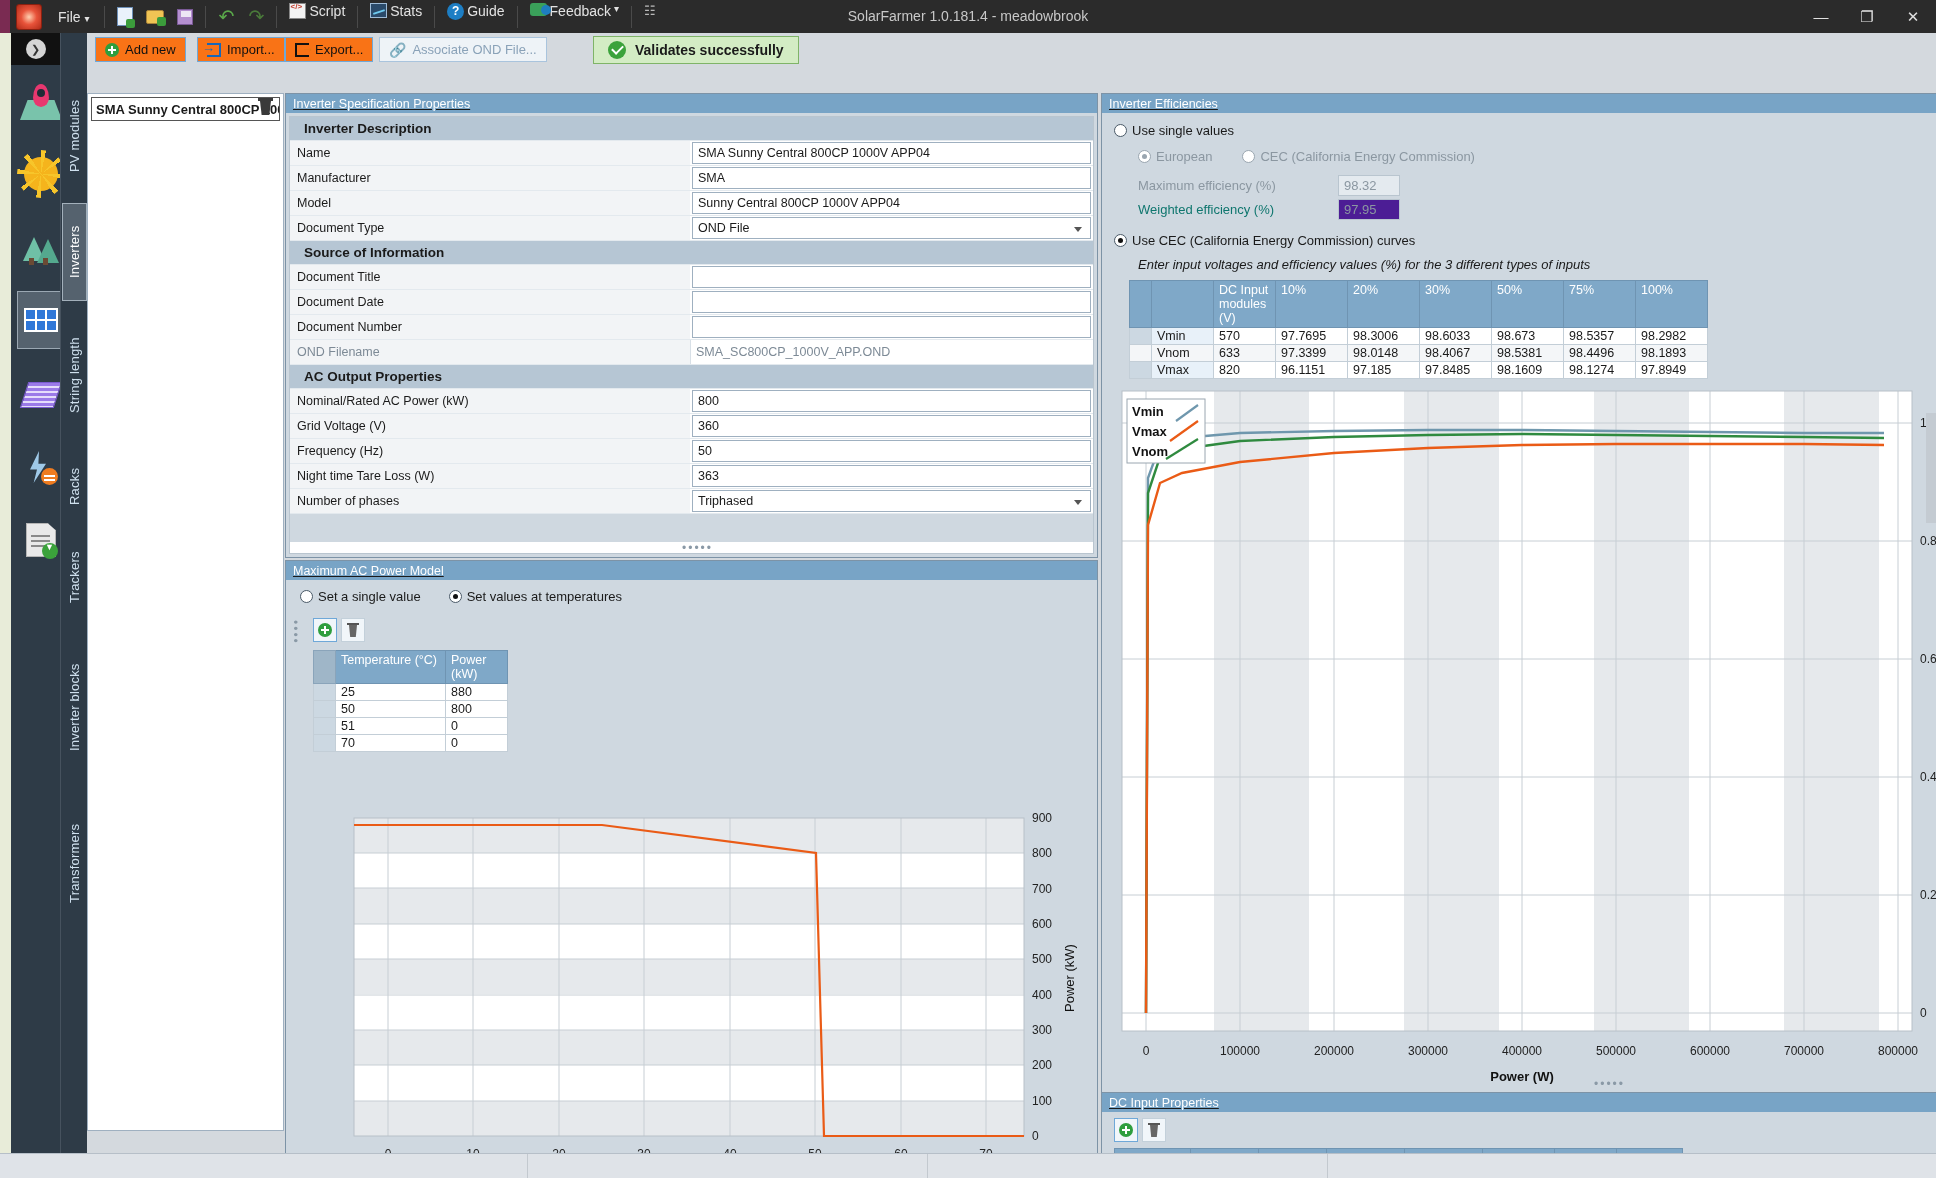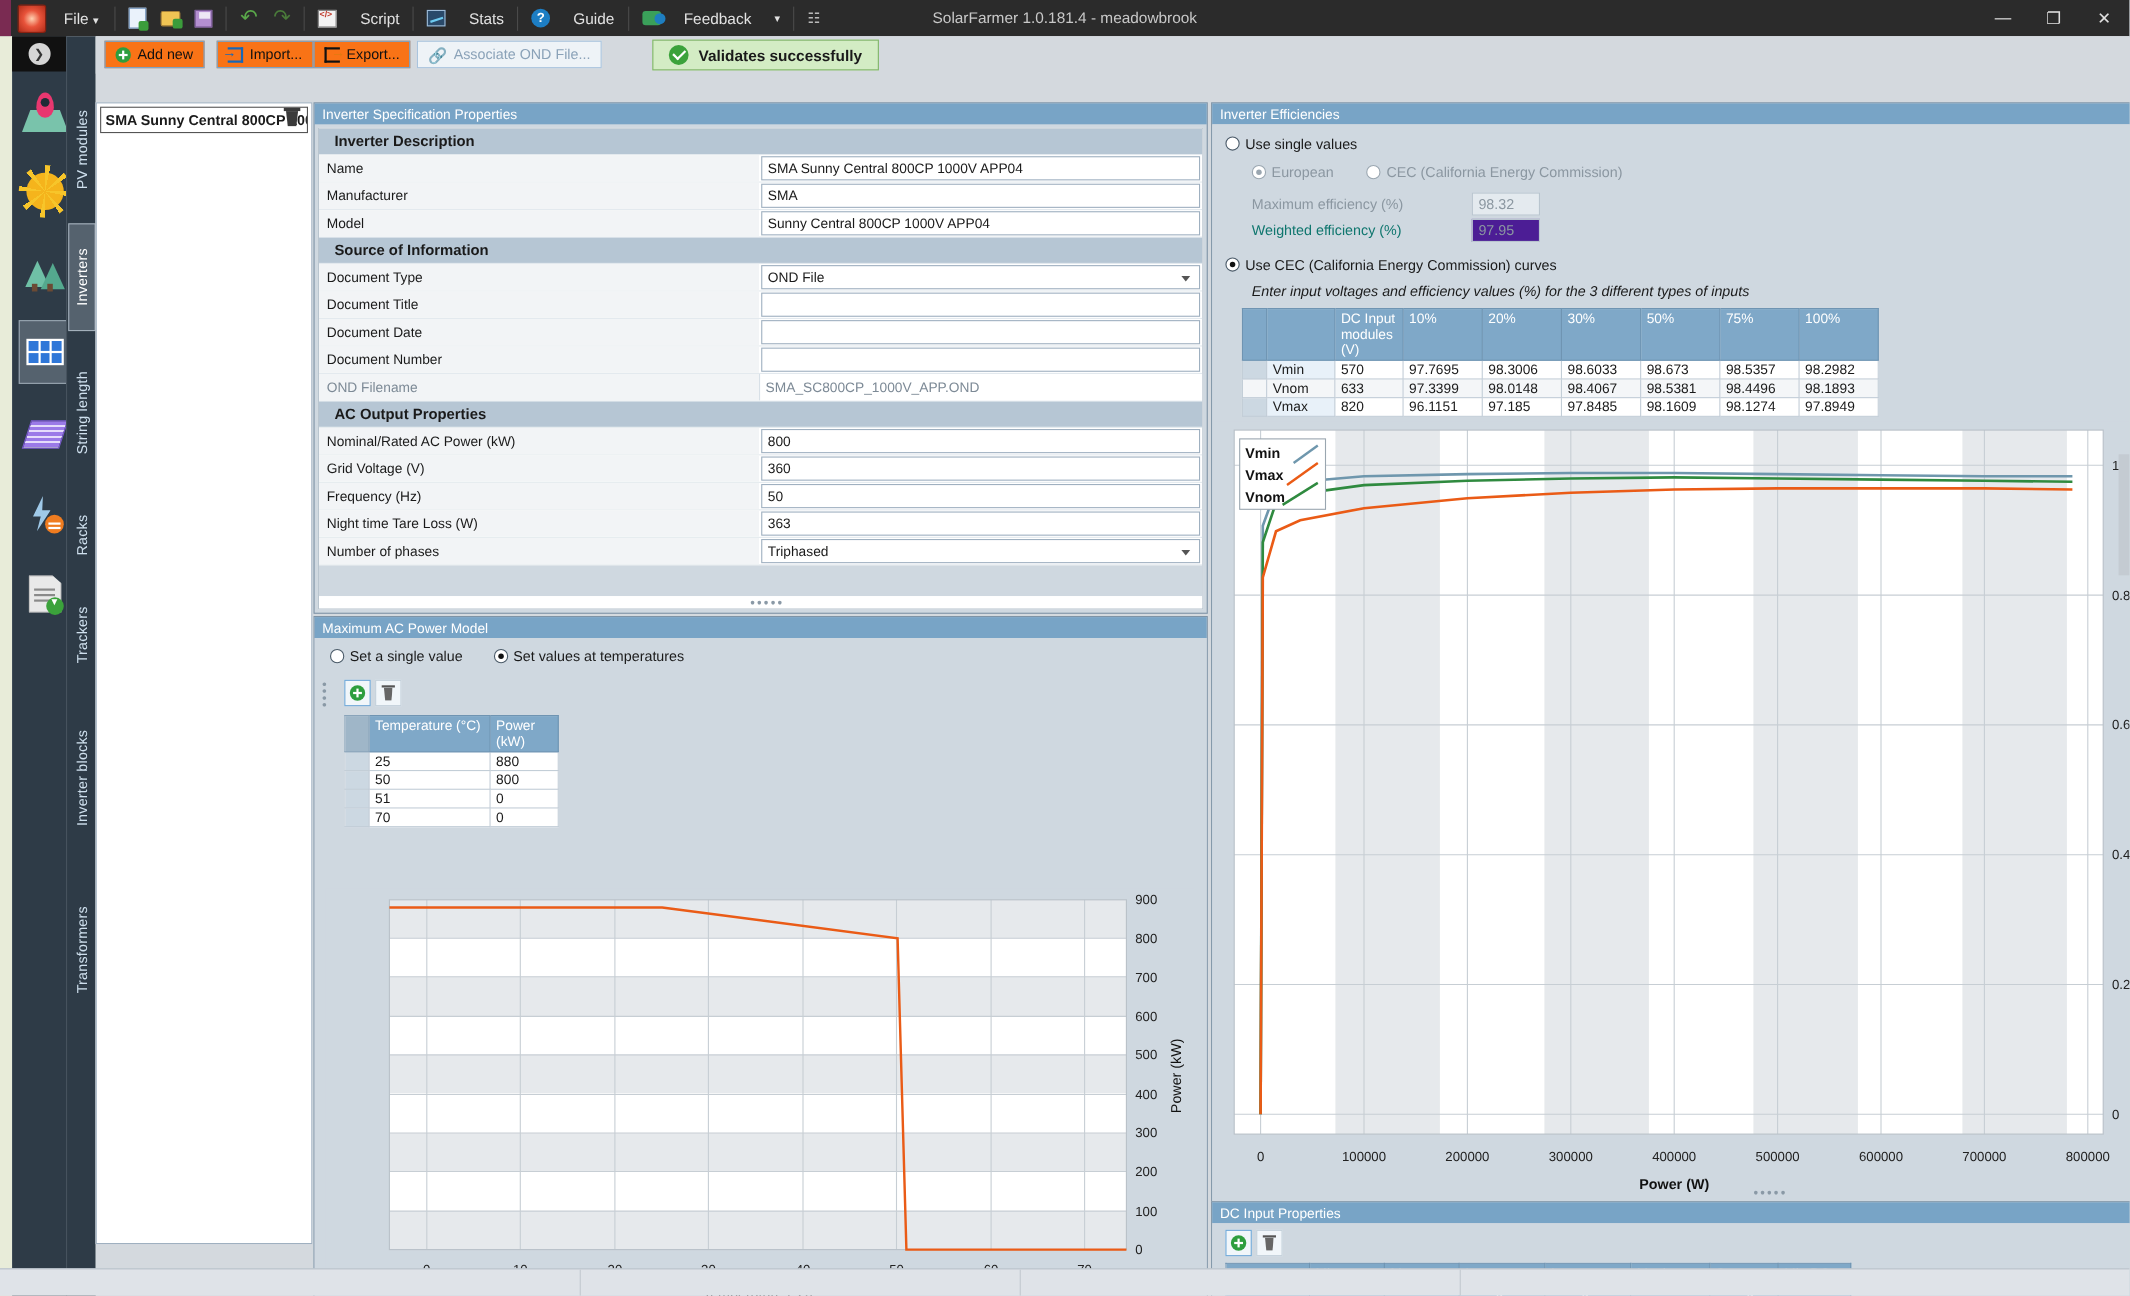--- a/index.html
+++ b/index.html
@@ -22,21 +22,21 @@
   }
   .tb-accent{ width:10px; height:33px; background:#7a2b52; }
   .tb-logo{
     width:26px; height:26px; margin:0 6px 0 6px; border-radius:3px;
     background:radial-gradient(circle at 50% 50%, #ffd0b0 0%, #e8533a 45%, #b02b18 100%);
     border:1px solid #8a2010;
   }
   .tb-menu{ padding:0 10px; font-size:14px; color:#e2e2e2; cursor:default; }
   .tb-sep{ width:1px; height:22px; background:#4a4a4a; margin:0 5px; }
   .tb-icon{ width:26px; height:24px; margin:0 2px; position:relative; }
-  .tb-btn{ display:flex; align-items:center; gap:21px; padding:0 7px; height:28px; color:#e2e2e2; font-size:14px; }
+  .tb-btn{ display:flex; gap:3px; padding:0 7px; height:28px; color:#e2e2e2; font-size:14px; }
   .tb-title{
     position:absolute; left:0; top:0; width:1936px; height:33px;
     line-height:33px; text-align:center; color:#c8c8c8; font-size:14px;
     pointer-events:none;
   }
   .tb-right{ position:absolute; right:0; top:0; height:33px; display:flex; align-items:center; }
   .wbtn{ width:46px; height:33px; display:flex; align-items:center; justify-content:center; color:#e0e0e0; font-size:15px; }
 
   
   .ico{ display:inline-block; position:relative; }
@@ -162,21 +162,21 @@
     font-weight:bold; font-size:13px; white-space:nowrap; overflow:hidden;
   }
   .trash-ico{
     position:absolute; right:10px; top:4px; width:15px; height:17px;
   }
   .trash-ico .lid{ position:absolute; left:0; top:0; width:15px; height:3px; background:#3a3a3a; }
   .trash-ico .can{ position:absolute; left:2px; top:3px; width:11px; height:14px; background:#3a3a3a;
      clip-path:polygon(0 0,100% 0,85% 100%,15% 100%); }
 
   
-  .panel{ position:absolute; background:#cfd8e0; border:1px solid #7d93a6; }
+  .panel{ position:absolute; background:#cfd8e0; border:1px solid #7d93a6;text-decoration:underline; }
   .panel-hd{
     height:19px; background:#78a4c6; color:#fff; font-size:12.5px;
     display:flex; align-items:center; padding:0 7px;
   }
   .panel-body{ position:absolute; left:0; right:0; bottom:0; top:19px; }
 
   
   .pgrid{ position:absolute; left:3px; right:3px; top:3px; bottom:3px; background:#fff;
     border:1px solid #b9c5cf; overflow:hidden; }
   .prow{ display:flex; height:25px; border-bottom:1px solid #e3e9ee; }
@@ -416,26 +416,26 @@
         </div>
         <div class="prow">
           <div class="lab">Manufacturer</div>
           <div class="val input">SMA</div>
         </div>
         <div class="prow">
           <div class="lab">Model</div>
           <div class="val input">Sunny Central 800CP 1000V APP04</div>
         </div>
 
+        <div class="prow">
+          <div class="lab">Document Type</div>
+          <div class="val combo">OND File</div>
+        </div>
         <div class="prow cat">
           <div class="cathd">Source of Information</div>
-        </div>
-        <div class="prow">
-          <div class="lab">Document Type</div>
-          <div class="val combo">OND File</div>
         </div>
         <div class="prow">
           <div class="lab">Document Title</div>
           <div class="val input"></div>
         </div>
         <div class="prow">
           <div class="lab">Document Date</div>
           <div class="val input"></div>
         </div>
         <div class="prow">

